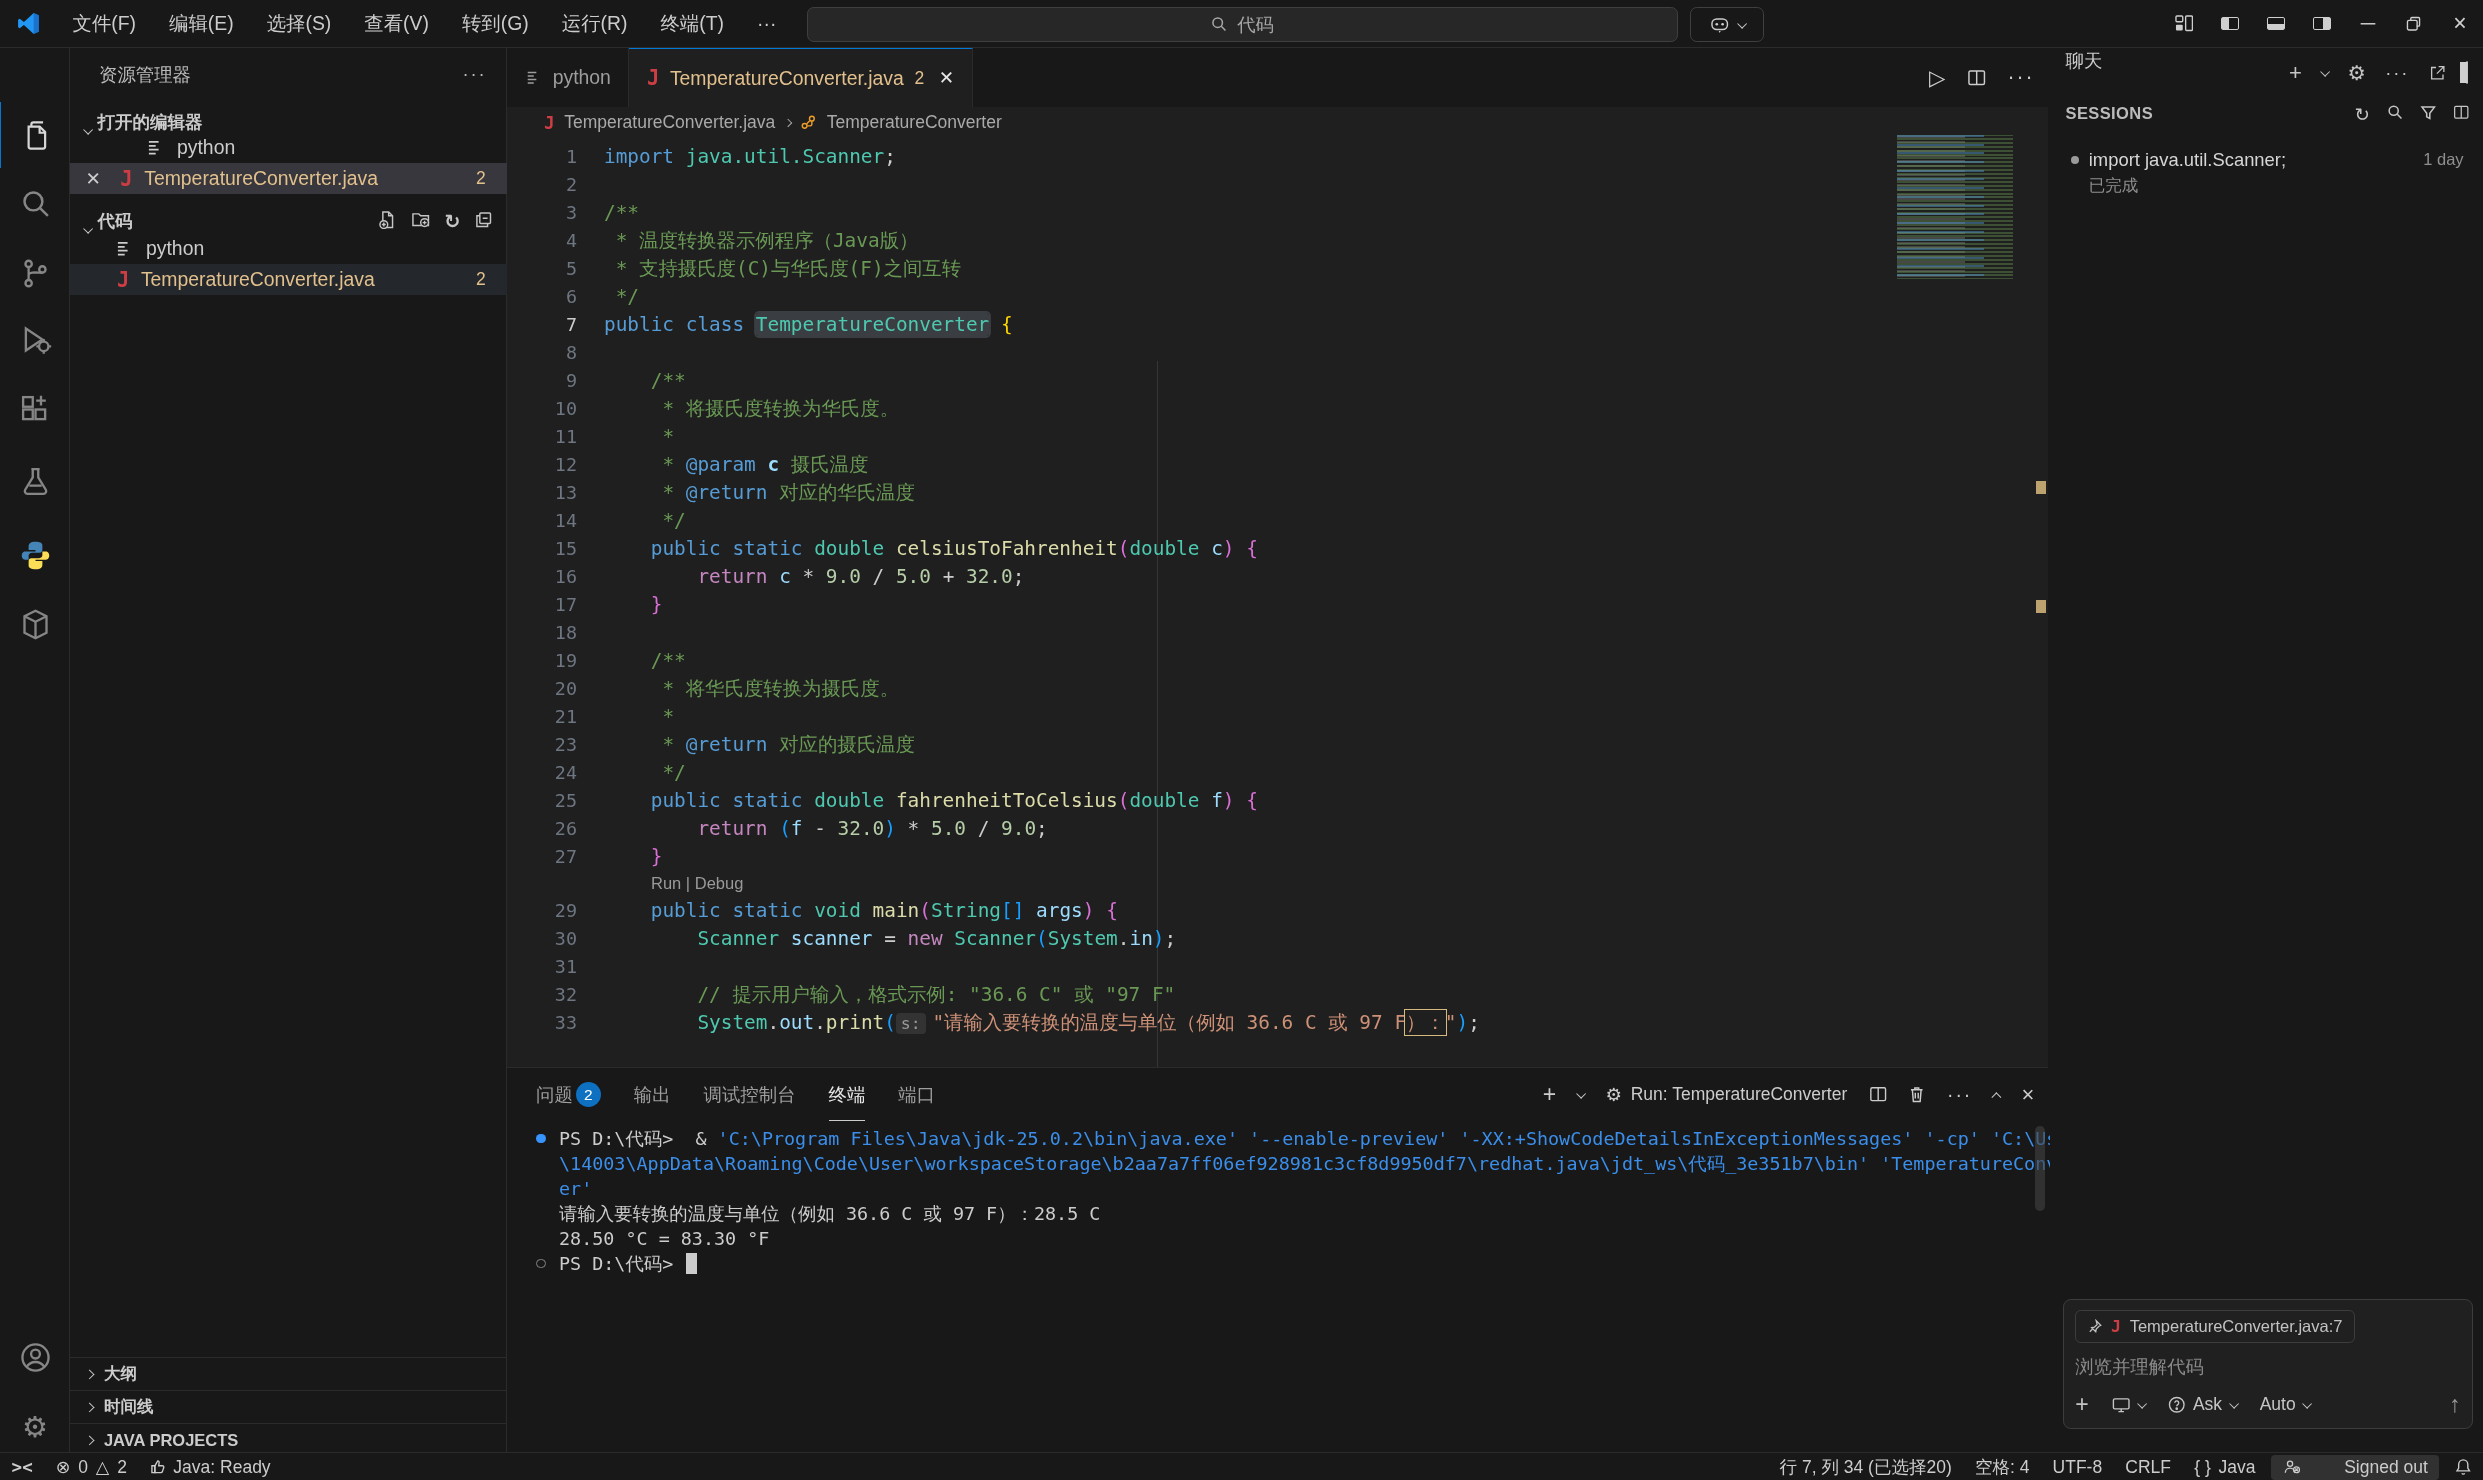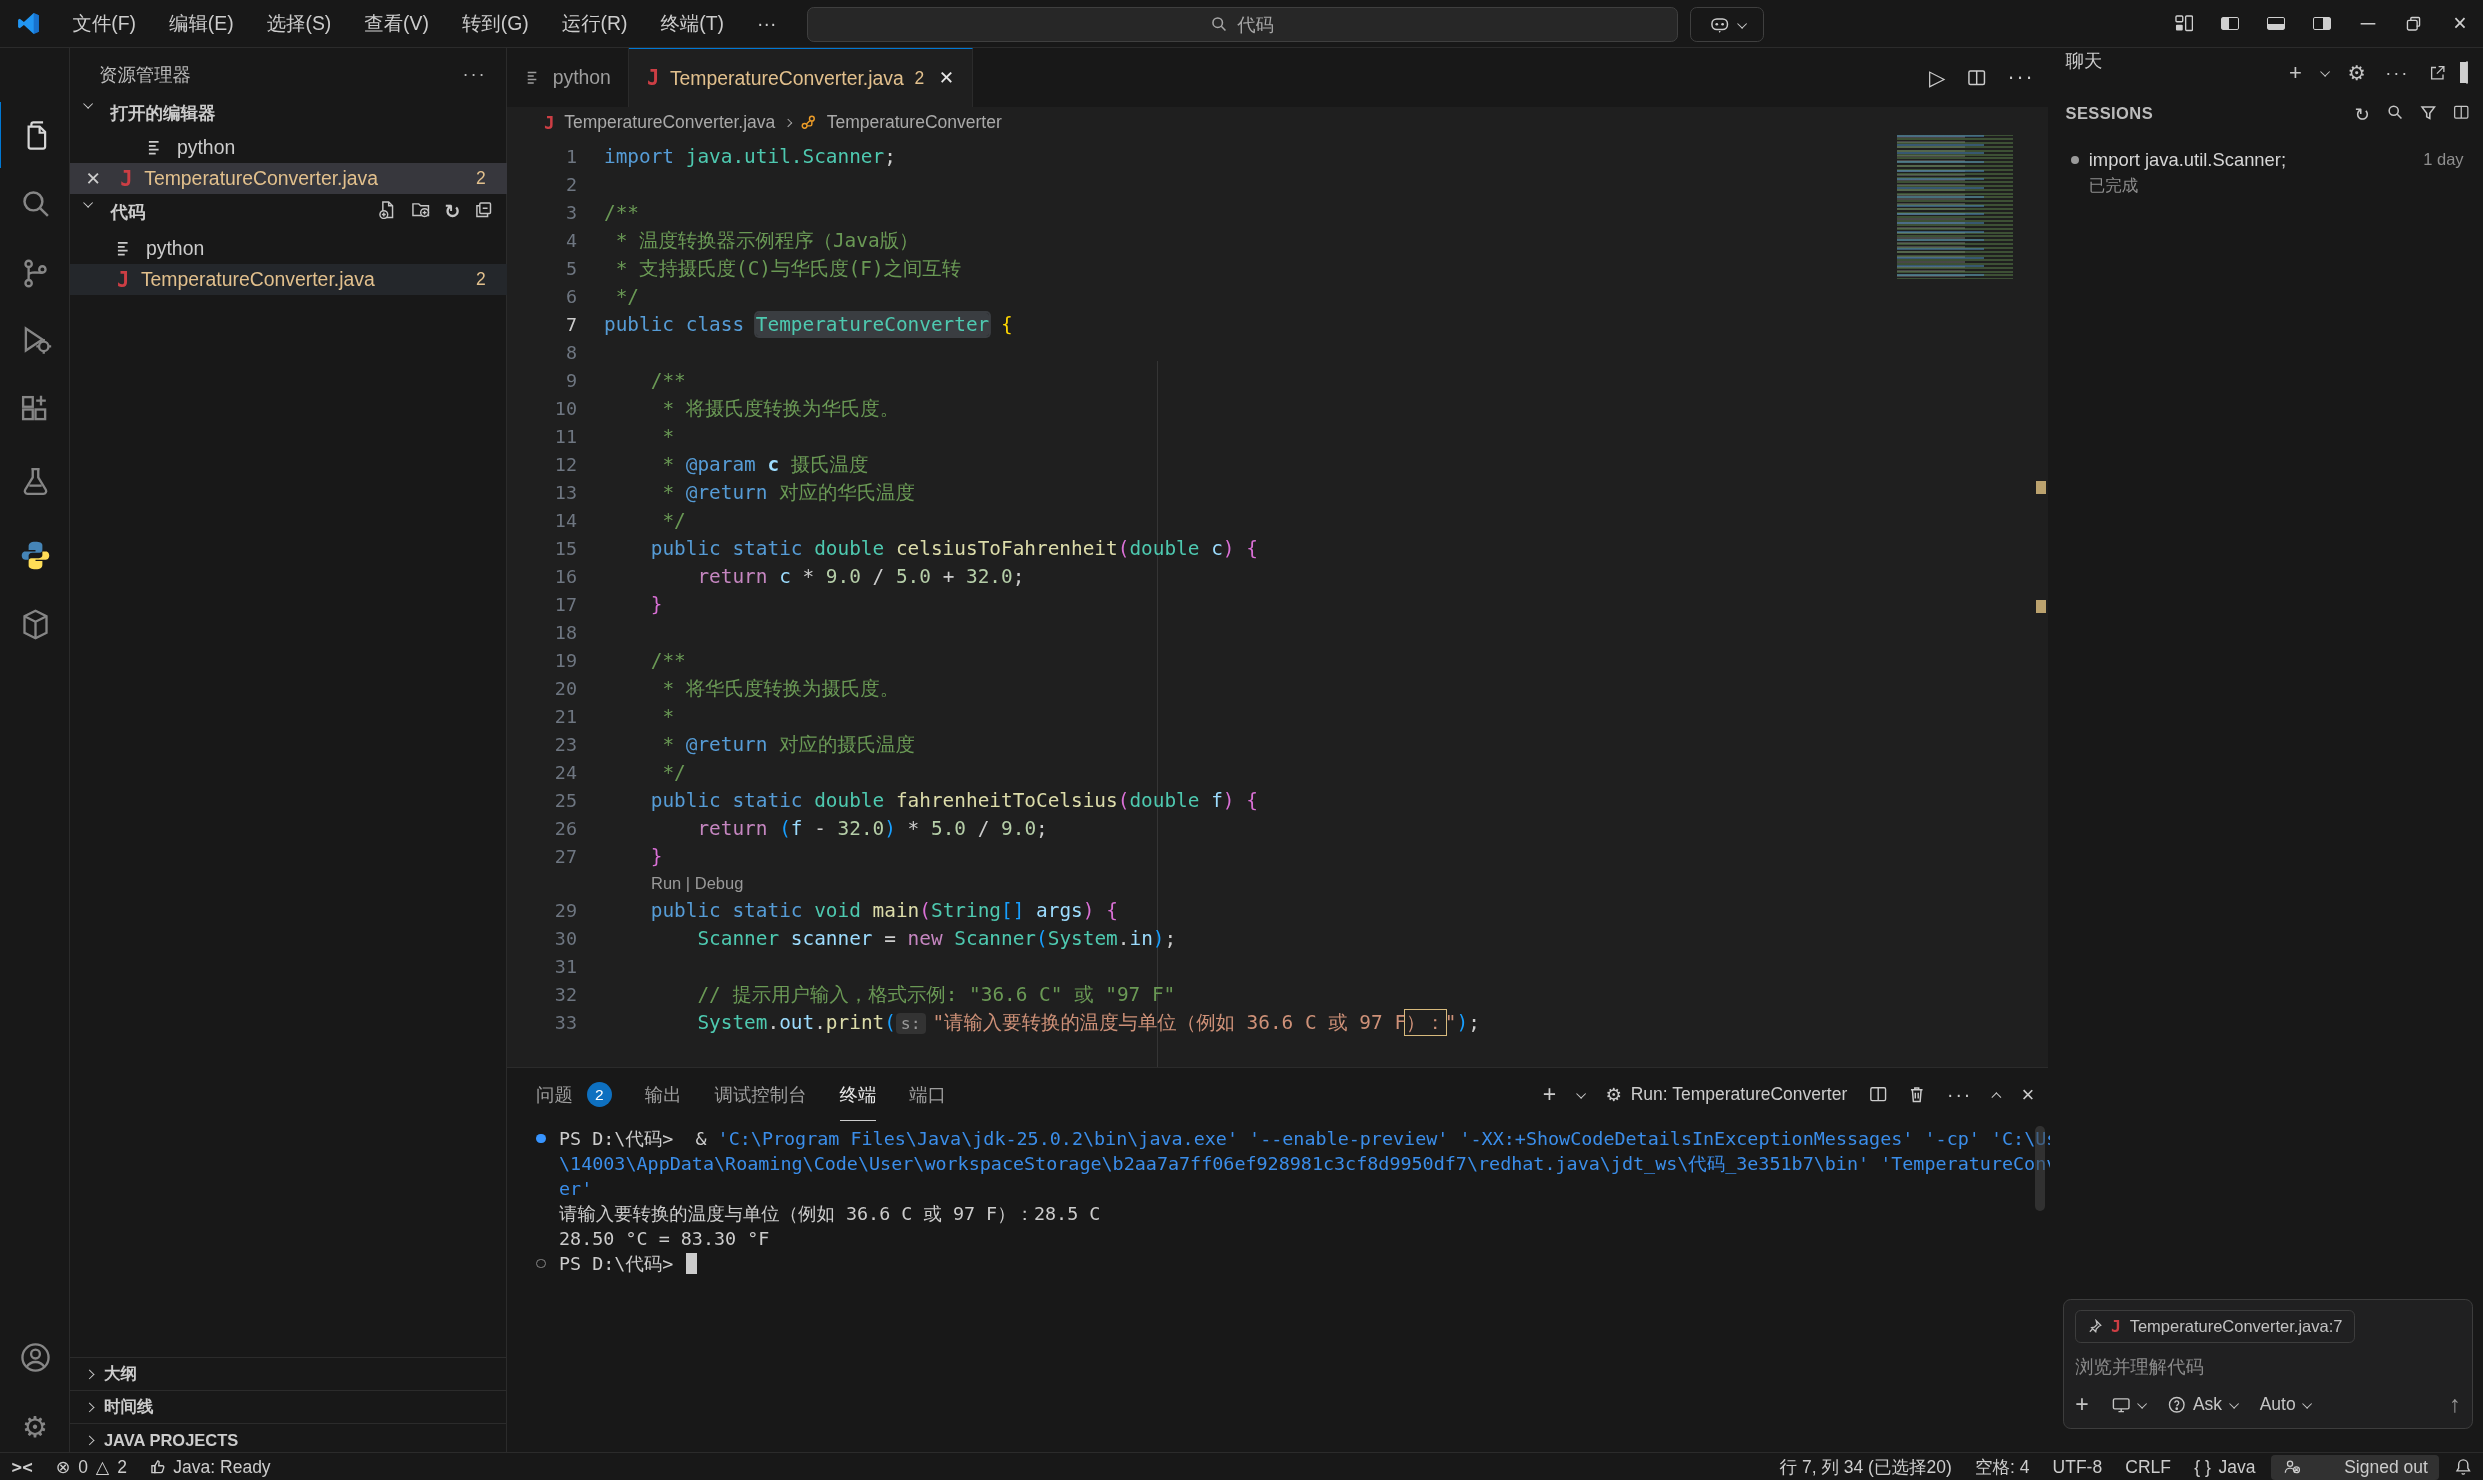--- a/index.html
+++ b/index.html
@@ -25,21 +25,21 @@
   .lay-ic.fr::before{content:"";position:absolute;right:0;top:0;bottom:0;width:6.8px;background:#cfcfcf;}
 
   
   #activitybar{left:0;top:48px;width:70px;height:1404px;background:#181818;border-right:1px solid #2b2b2b;}
   .act-item{position:absolute;left:0;width:70px;height:66px;display:flex;align-items:center;justify-content:center;color:#868686;}
   .act-item.active{color:#d7d7d7;border-left:1.9px solid #0078d4;}
 
   
   #sidebar{left:70px;top:48px;width:437px;height:1404px;background:#181818;border-right:1px solid #2b2b2b;font-size:19.4px;}
   #sidebar-title{position:absolute;left:29px;top:13.6px;right:19.4px;display:flex;justify-content:space-between;align-items:center;color:#bbbbbb;font-size:18.4px;}
-  .sec-head{position:absolute;left:0;width:437px;height:33px;display:flex;align-items:flex-start;gap:20px;padding-left:13.6px;font-weight:bold;font-size:17.5px;color:#cccccc;}
+  .sec-head{position:absolute;left:0;width:437px;height:33px;display:flex;align-items:flex-end;gap:7px;padding-left:13.6px;font-weight:bold;font-size:17.5px;color:#cccccc;}
   .tree-row{position:absolute;left:0;width:437px;height:31px;display:flex;align-items:center;font-size:19.4px;color:#cccccc;}
   .badge-mod{margin-left:auto;margin-right:21.3px;color:#e2c08d;font-size:17.5px;}
   .fname-mod{color:#e2c08d;}
   .jicon{color:#cc3e44;font-weight:bold;font-family:"DejaVu Sans Mono",monospace;font-size:20.4px;}
   .sec-bottom{position:absolute;left:0;width:437px;height:33px;display:flex;align-items:center;gap:11.6px;padding-left:15.5px;font-weight:bold;font-size:16.5px;color:#cccccc;border-top:1px solid #2b2b2b;}
   .exp-acts{margin-left:auto;margin-right:13.6px;display:flex;gap:13.6px;color:#c5c5c5;}
 
   
   #tabsbar{left:507px;top:48px;width:1541px;height:59px;background:#181818;display:flex;}
   .tab{height:59px;display:flex;align-items:center;gap:10.7px;padding:0 17.5px;font-size:19.4px;color:#9d9d9d;border-right:1px solid #2b2b2b;background:#181818;}
@@ -64,21 +64,21 @@
      background:
        repeating-linear-gradient(180deg, rgba(86,156,214,.5) 0 1.9px, transparent 1.9px 8.7px),
        repeating-linear-gradient(180deg, rgba(106,153,85,.45) 2.9px 4.9px, transparent 4.9px 6.8px),
        repeating-linear-gradient(180deg, rgba(212,212,212,.25) 1px 2.9px, transparent 2.9px 5.8px);
      background-size:87px 100%,116px 100%,68px 100%;background-repeat:no-repeat;}
   .ruler-mark{position:absolute;right:1.9px;width:9.7px;height:12.6px;background:#d7ba7d;opacity:.85;}
 
   
   #panel{left:507px;top:1067px;width:1541px;height:384px;background:#181818;border-top:1px solid #2b2b2b;}
   #panel-tabs{position:absolute;left:29px;top:0;height:53px;display:flex;align-items:center;gap:33px;font-size:18.4px;color:#9d9d9d;}
-  .ptab{height:53px;display:flex;align-items:center;gap:14px;}
+  .ptab{height:53px;display:flex;align-items:center;gap:3px;}
   .ptab.active{color:#e7e7e7;border-bottom:1.9px solid #cccccc;}
   .pbadge{background:#0e70c0;color:#ffffff;border-radius:50%;width:25px;height:25px;display:flex;align-items:center;justify-content:center;font-size:15.5px;}
   #panel-actions{position:absolute;right:13.6px;top:0;height:53px;display:flex;align-items:center;gap:21.3px;color:#cccccc;font-size:19.4px;}
   #term{position:absolute;left:29px;top:58px;width:1514px;font-family:"DejaVu Sans Mono",monospace;font-size:18.4px;}
   .tl{height:25px;display:flex;align-items:center;white-space:pre;position:relative;padding-left:23px;}
   .tl .mark{position:absolute;left:0;top:7.8px;width:9.7px;height:9.7px;border-radius:50%;}
   .mark.filled{background:#3794ff;} .mark.open{border:1.6px solid #848484;}
   .ts-w{color:#cccccc;} .ts-c{color:#3b8eea;}
   .tcursor{display:inline-block;width:10.7px;height:21.3px;background:#cccccc;margin-left:1.9px;}
   #term-scroll{position:absolute;right:2.9px;top:58px;width:9.7px;height:85px;background:#424242;border-radius:4.9px;opacity:.6;}

